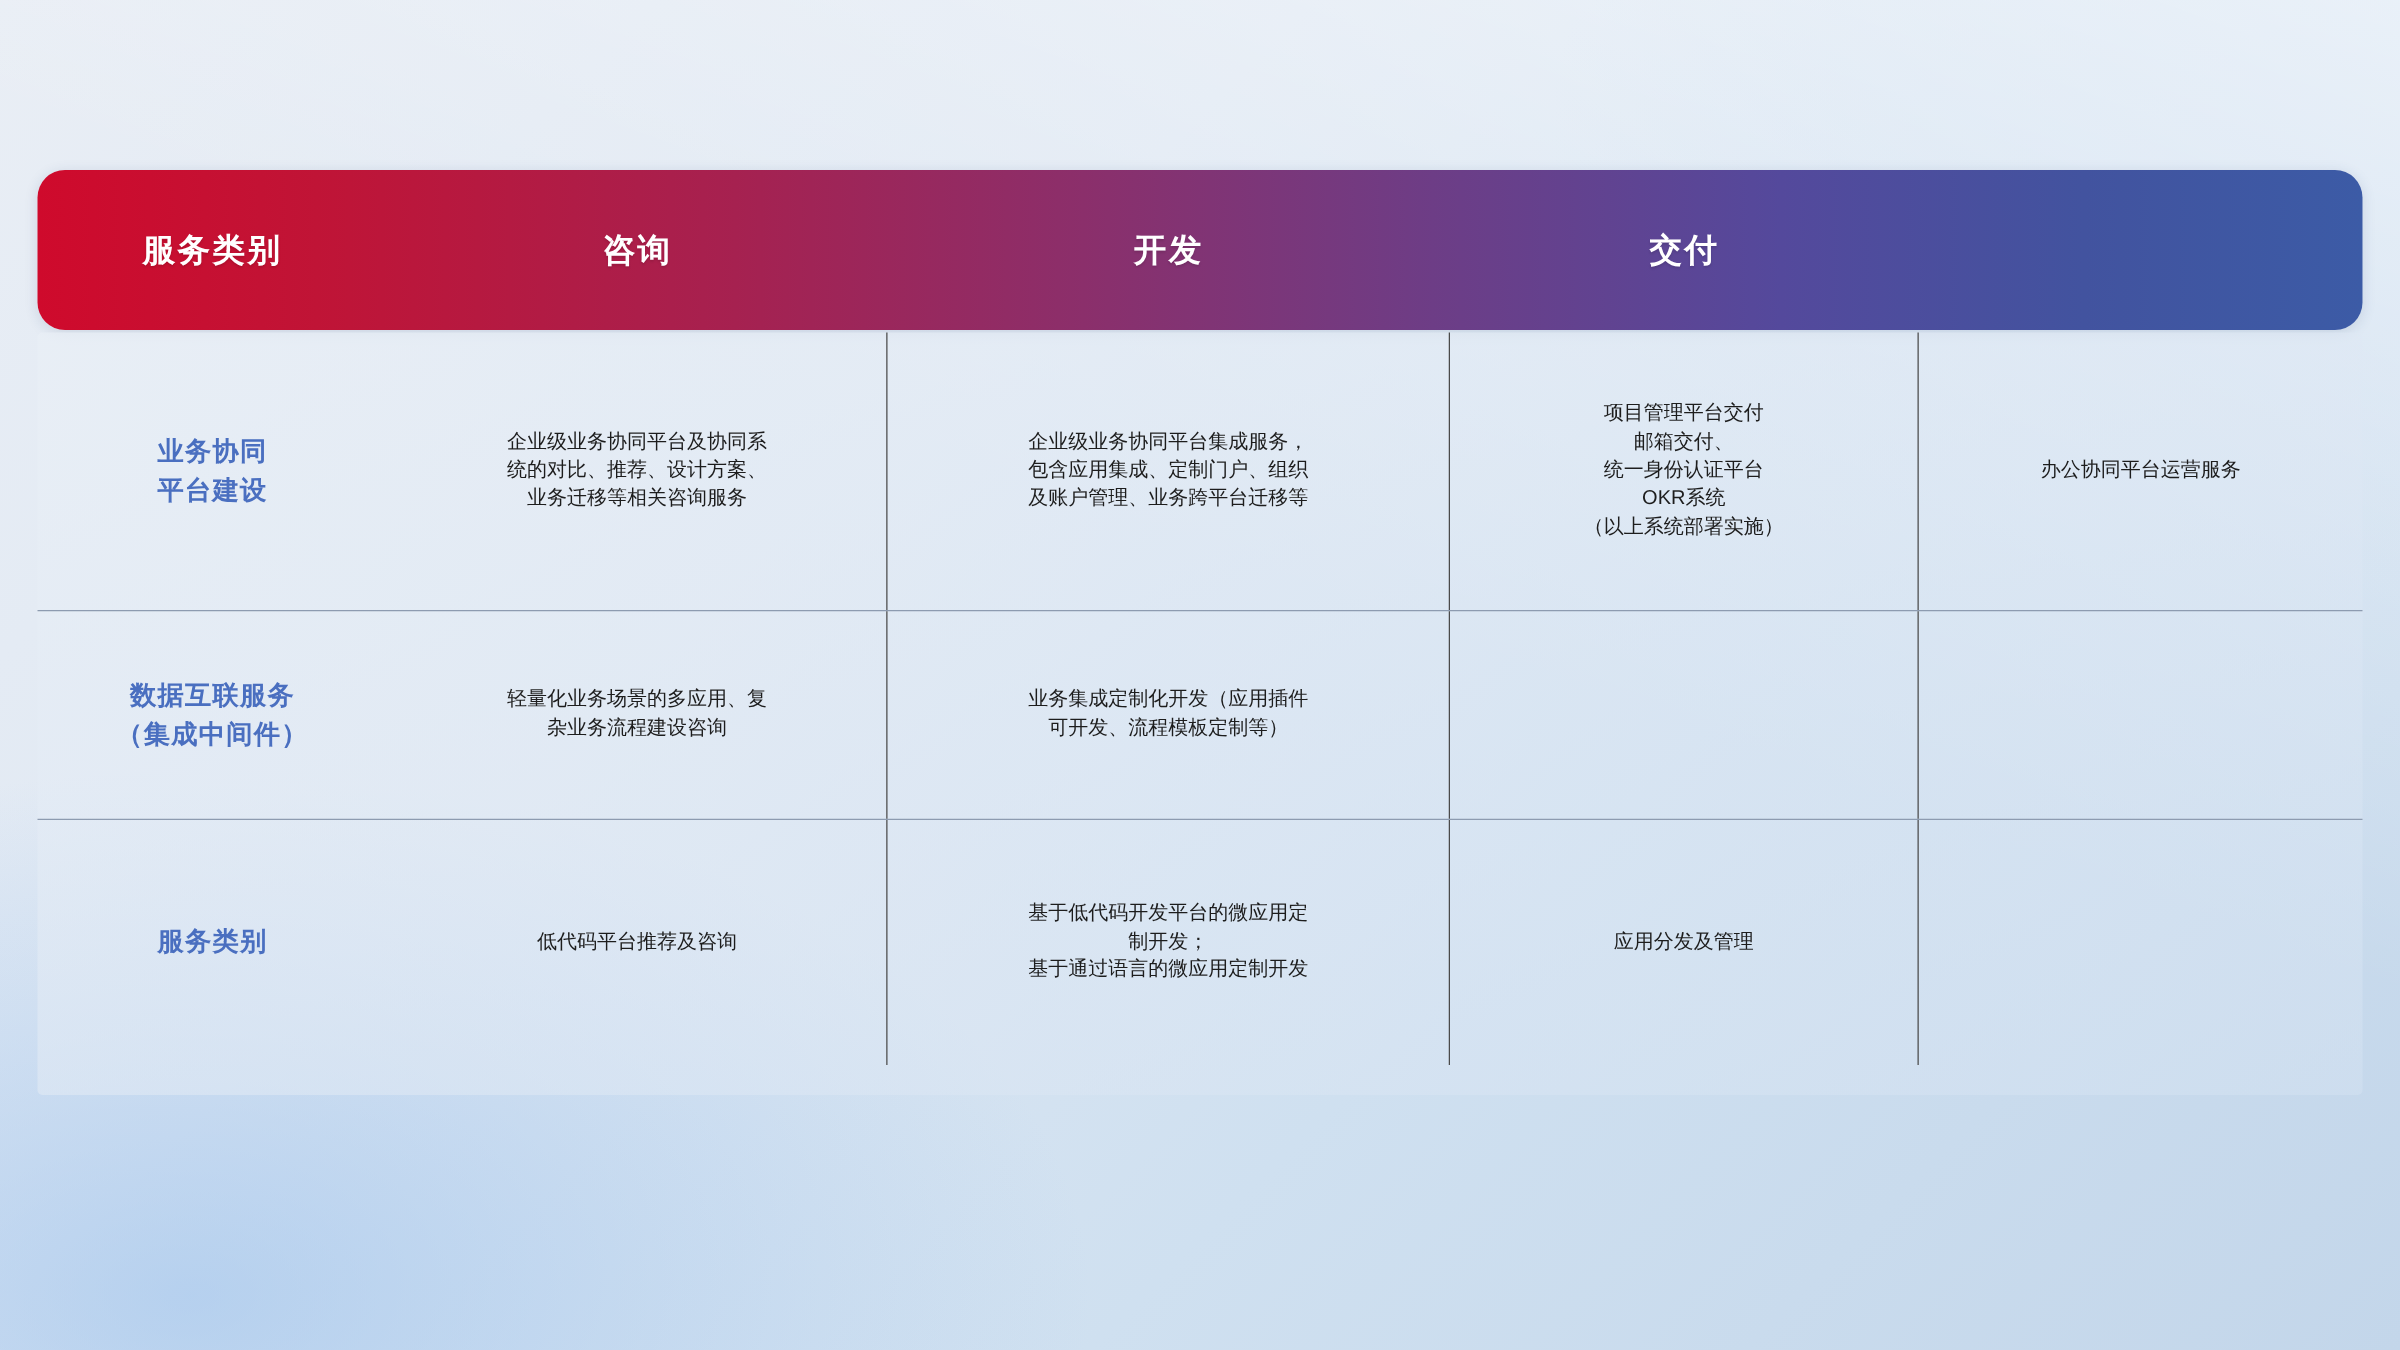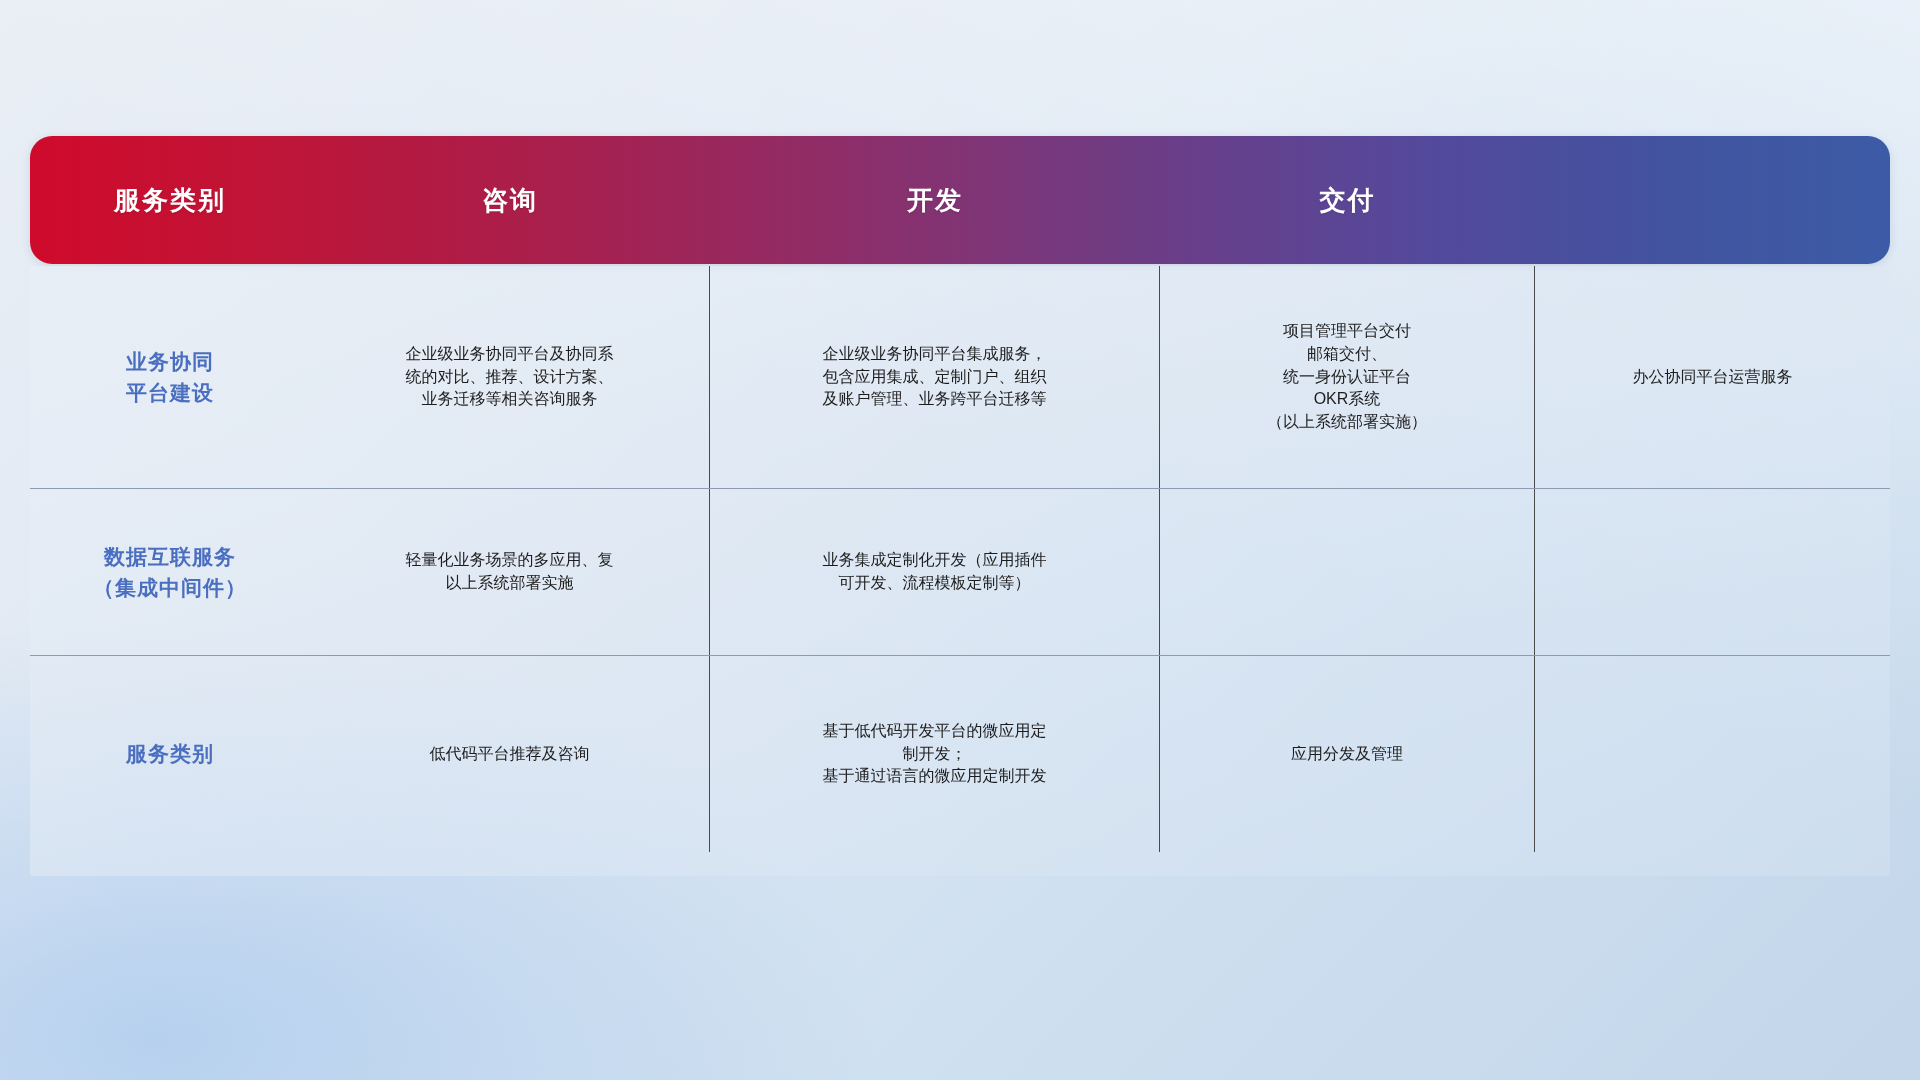--- a/index.html
+++ b/index.html
@@ -136,21 +136,21 @@
 统一身份认证平台
 OKR系统
 （以上系统部署实施）</div>
       <div class="cell c4">办公协同平台运营服务</div>
     </div>
 
     <div class="row r1">
       <div class="cell cat">数据互联服务
 （集成中间件）</div>
       <div class="cell c1">轻量化业务场景的多应用、复
-以上系统部署实施</div>
+杂业务流程建设咨询</div>
       <div class="cell c2">业务集成定制化开发（应用插件
 可开发、流程模板定制等）</div>
       <div class="cell c3"></div>
       <div class="cell c4"></div>
     </div>
 
     <div class="row r2">
       <div class="cell cat">服务类别</div>
       <div class="cell c1">低代码平台推荐及咨询</div>
       <div class="cell c2">基于低代码开发平台的微应用定

